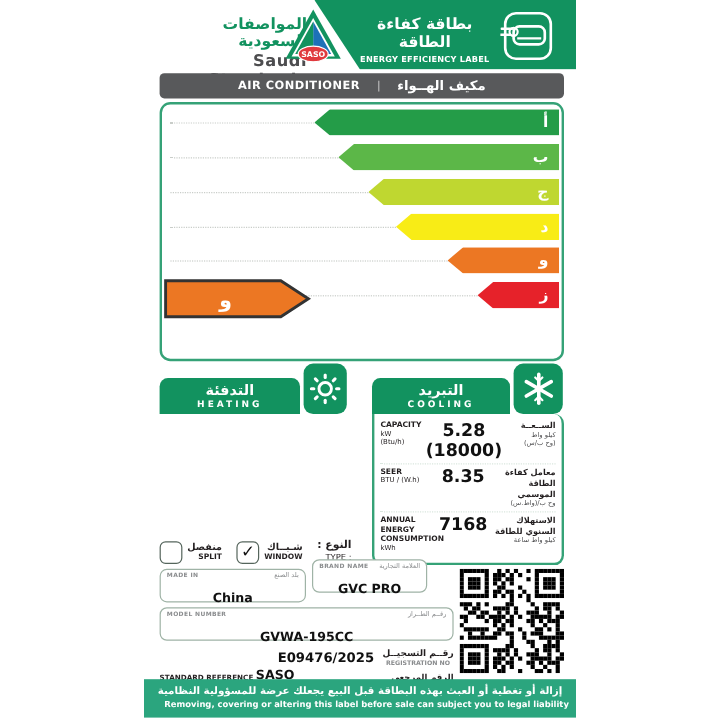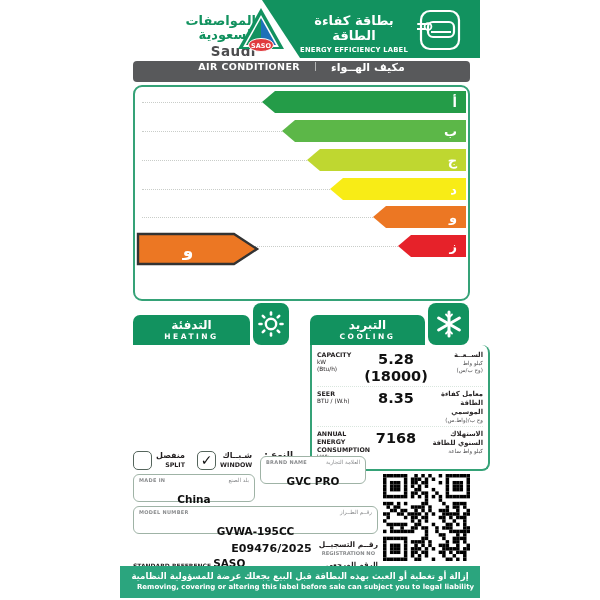--- a/index.html
+++ b/index.html
@@ -14,21 +14,21 @@
   .brand-ar { color:#12925f; font-size:13px; font-weight:bold; direction:rtl; line-height:1.1; }
   .brand-en { color:#4d4d4f; font-size:13.5px; font-weight:bold; letter-spacing:.5px; line-height:1.2; }
   .saso-logo { position:absolute; left:116px; top:7px; width:50px; height:46px; }
   .title-block { position:absolute; left:176px; top:13px; width:116px; text-align:center; }
   .title-ar { color:#fff; font-size:13px; font-weight:bold; direction:rtl; }
   .title-en { color:#fff; font-size:6.8px; font-weight:bold; margin-top:3px; letter-spacing:.2px; }
   .ac-icon { position:absolute; left:297px; top:7px; width:45px; height:45px; }
 
   
   .product-bar { position:absolute; left:13px; top:61px; width:337px; height:21px;
-                 background:#58595b; border-radius:4px; display:flex; 
+                 background:#58595b; border-radius:4px; display:flex; align-items:center;
                  justify-content:center; gap:14px; color:#fff; }
   .product-en { font-size:9.5px; font-weight:bold; letter-spacing:.4px; }
   .product-sep { font-size:9px; color:#cfcfcf; }
   .product-ar { font-size:11px; font-weight:bold; direction:rtl; }
 
   
   .chart { position:absolute; left:13px; top:85px; width:337px; height:216px;
            border:2px solid #35a277; border-radius:9px; background:#fff; overflow:hidden; }
   .grade-row { position:absolute; left:2px; right:2px; height:22px; }
   .grade-row:nth-of-type(1){ top:4px; }
@@ -55,21 +55,21 @@
   .cool-head { position:absolute; left:190px; top:315px; width:115px; height:30px;
                background:#12925f; border-radius:7px 7px 0 0; text-align:center; padding-top:4px; }
   .sec-title-ar { color:#fff; font-size:12px; font-weight:bold; direction:rtl; line-height:1.05; }
   .sec-title-en { color:#fff; font-size:7.5px; font-weight:bold; letter-spacing:2.5px; }
   .heat-body { position:absolute; left:13px; top:345px; width:156px; height:92px;
                background:#a7a9ac; border-radius:0 0 8px 8px; text-align:center; }
   .na-ar { color:#fff; font-size:15px; font-weight:bold; direction:rtl; margin-top:32px; }
   .na-en { color:#fff; font-size:7.5px; font-weight:bold; margin-top:6px; letter-spacing:.6px; }
 
   
-  .cool-body { position:absolute; left:190px; top:345px; width:180px; height:126px;
+  .cool-body { position:absolute; left:190px; top:345px; width:160px; height:126px;
                background:#fff; border:2px solid #35a277; border-top:none;
                border-radius:0 8px 8px 8px; padding:3px 5px 2px 5px; }
   .crow { display:flex; align-items:flex-start; padding:3px 0 2px 0; }
   .crow + .crow { border-top:1px dotted #d9e6de; }
   .c-en { width:44px; }
   .c-en .l1 { font-size:6.3px; font-weight:bold; color:#231f20; line-height:1.25; }
   .c-en .l2 { font-size:5.8px; color:#231f20; line-height:1.25; }
   .c-val { flex:1; text-align:center; font-size:14.5px; font-weight:bold; color:#111; line-height:1.15; }
   .c-ar { width:52px; text-align:right; direction:rtl; }
   .c-ar .l1 { font-size:6.8px; font-weight:bold; color:#231f20; line-height:1.3; }
@@ -85,21 +85,21 @@
   .chk-lbls { text-align:right; }
   .chk-ar { font-size:8px; font-weight:bold; direction:rtl; color:#231f20; line-height:1.2; }
   .chk-en { font-size:6.3px; font-weight:bold; color:#231f20; line-height:1.2; }
   .type-lbls { text-align:right; }
   .type-ar { font-size:9px; font-weight:bold; direction:rtl; color:#231f20; line-height:1.25; }
   .type-en { font-size:7px; font-weight:normal; color:#231f20; line-height:1.25; }
 
   
   .info-box { position:absolute; border:1.2px solid #9fb3a6; border-radius:6px; background:#fff; height:28px; }
   .ib-made { left:13px; top:474px; width:122px; }
-  .ib-brand { left:140px; top:456px; width:106px; }
+  .ib-brand { left:140px; top:466px; width:96px; }
   .ib-model { left:13px; top:506px; width:245px; }
   .ib-labels { display:flex; justify-content:space-between; padding:2px 5px 0 5px; }
   .ib-en { font-size:5px; font-weight:bold; color:#8a8c8e; letter-spacing:.3px; }
   .ib-ar { font-size:5.5px; color:#8a8c8e; direction:rtl; }
   .ib-val { text-align:center; font-size:10.5px; font-weight:bold; color:#111; margin-top:10px; }
   .reg-row { position:absolute; left:13px; top:540px; width:245px; display:flex;
              justify-content:flex-end; align-items:flex-start; gap:7px; }
   .reg-val { font-size:11px; font-weight:bold; color:#111; margin-top:2px; }
   .reg-lbls { text-align:center; }
   .reg-ar { font-size:7.5px; font-weight:bold; direction:rtl; color:#231f20; line-height:1.3; }

